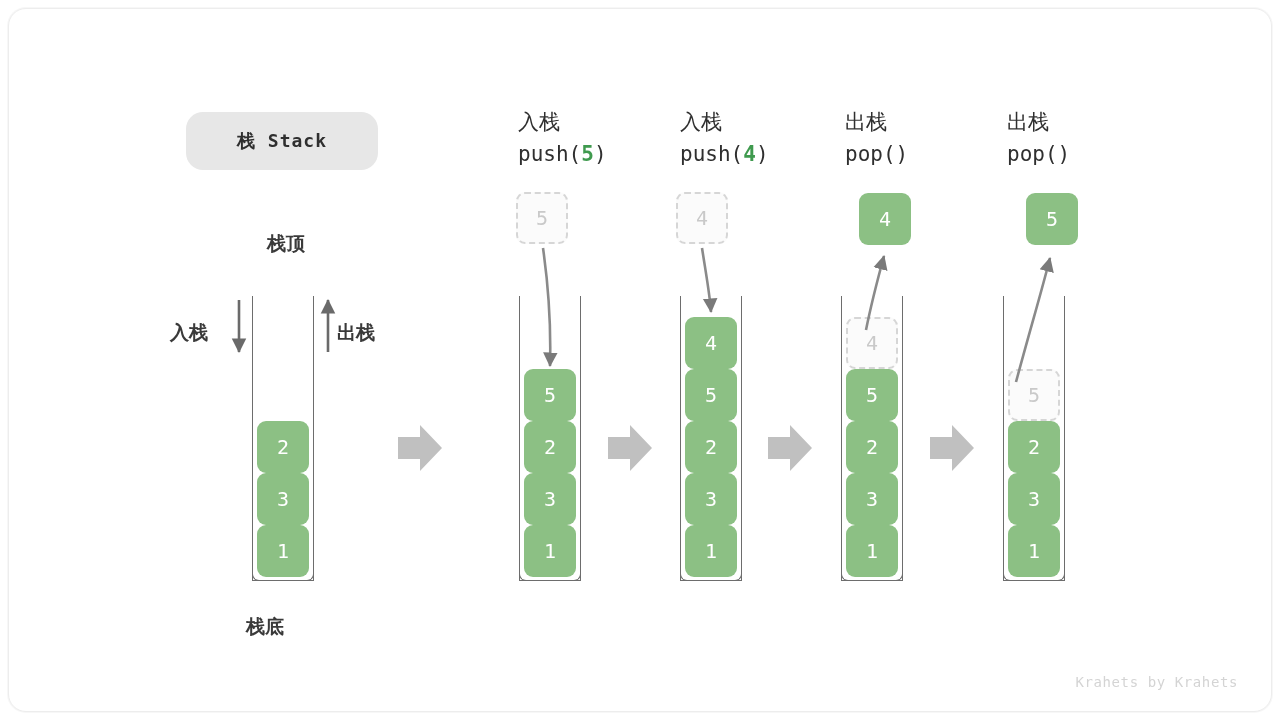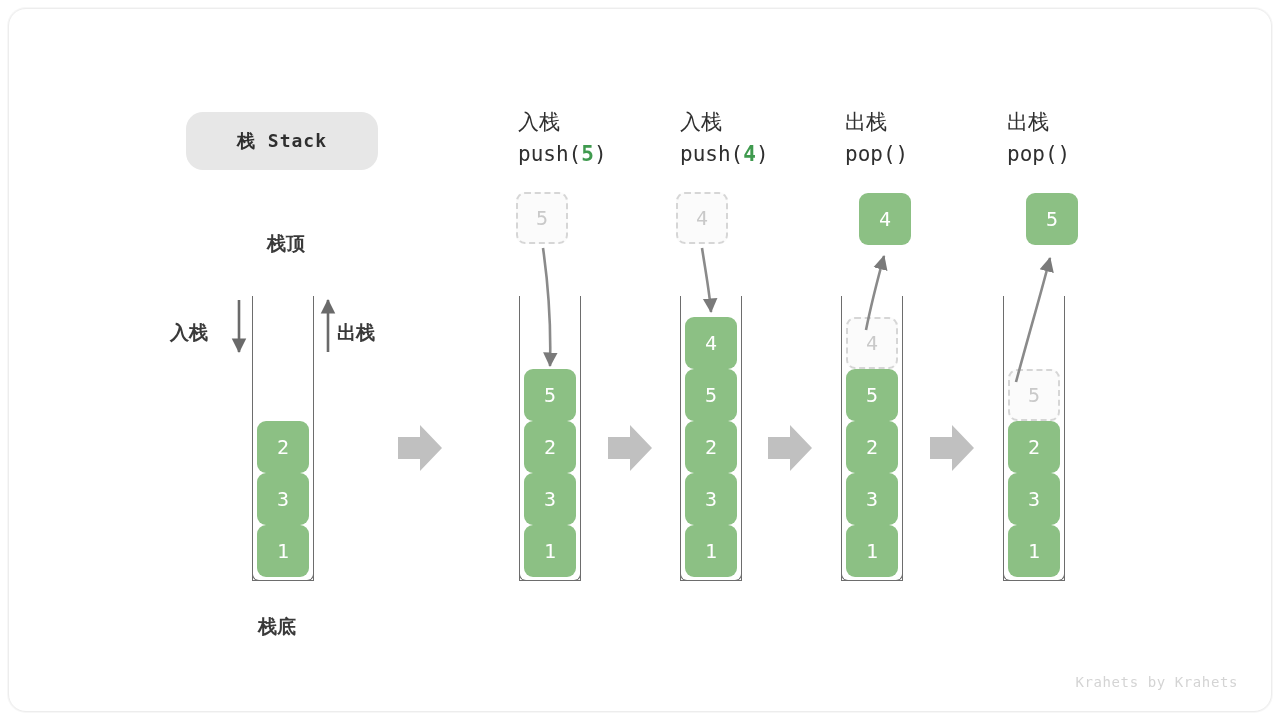--- a/index.html
+++ b/index.html
@@ -135,21 +135,21 @@
 <body>
 
 <div id="canvas">
   <div class="card"></div>
 
   <div class="title-badge">栈 Stack</div>
 
   <div class="cn-label" style="left:258px; top:231px;margin-left:9px;">栈顶</div>
   <div class="cn-label" style="left:170px; top:320px;">入栈</div>
   <div class="cn-label" style="left:337px; top:320px;">出栈</div>
-  <div class="cn-label" style="left:258px; top:614px;text-align:right;">栈底</div>
+  <div class="cn-label" style="left:246px; top:614px;text-align:right;">栈底</div>
 
   <div class="stack" style="left:252px; top:296px; height:285px;">
     <div class="wall-l"></div>
     <div class="wall-r"></div>
     <div class="floor"></div>
     <div class="corner-l"></div>
     <div class="corner-r"></div>
     <div class="cell solid" style="top:125px;">2</div>
     <div class="cell solid" style="top:177px;">3</div>
     <div class="cell solid" style="top:229px;">1</div>

